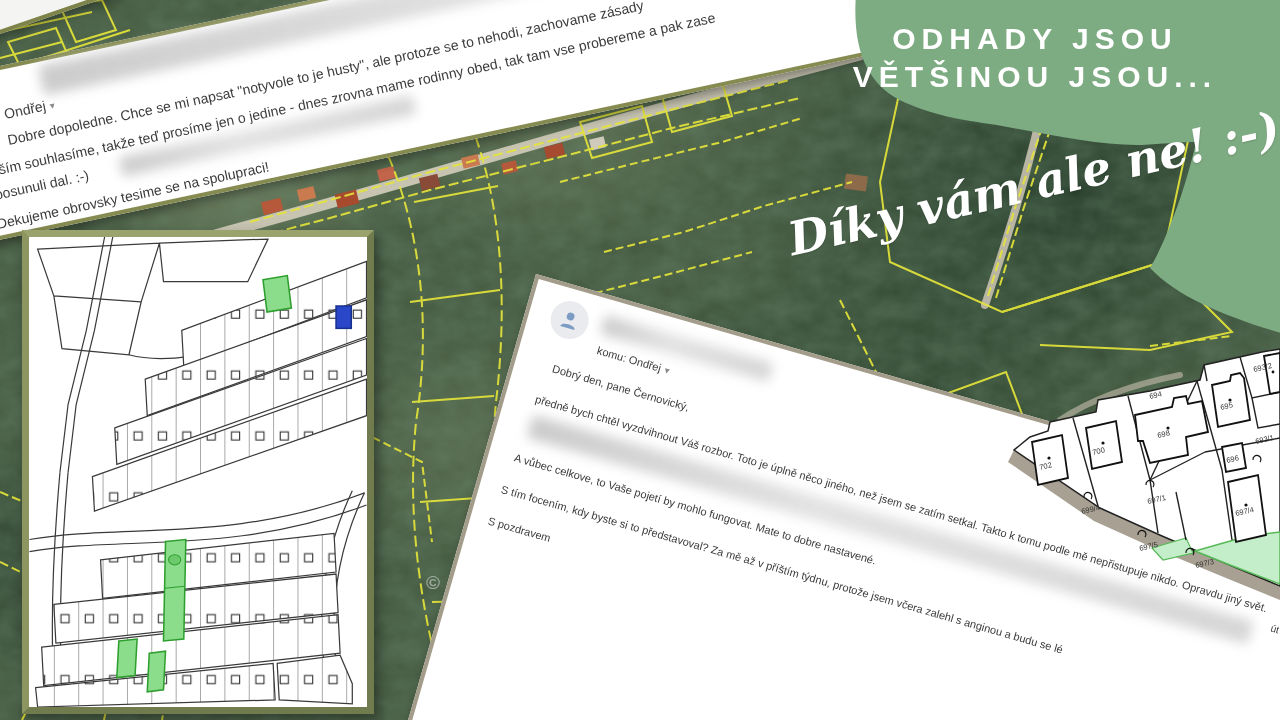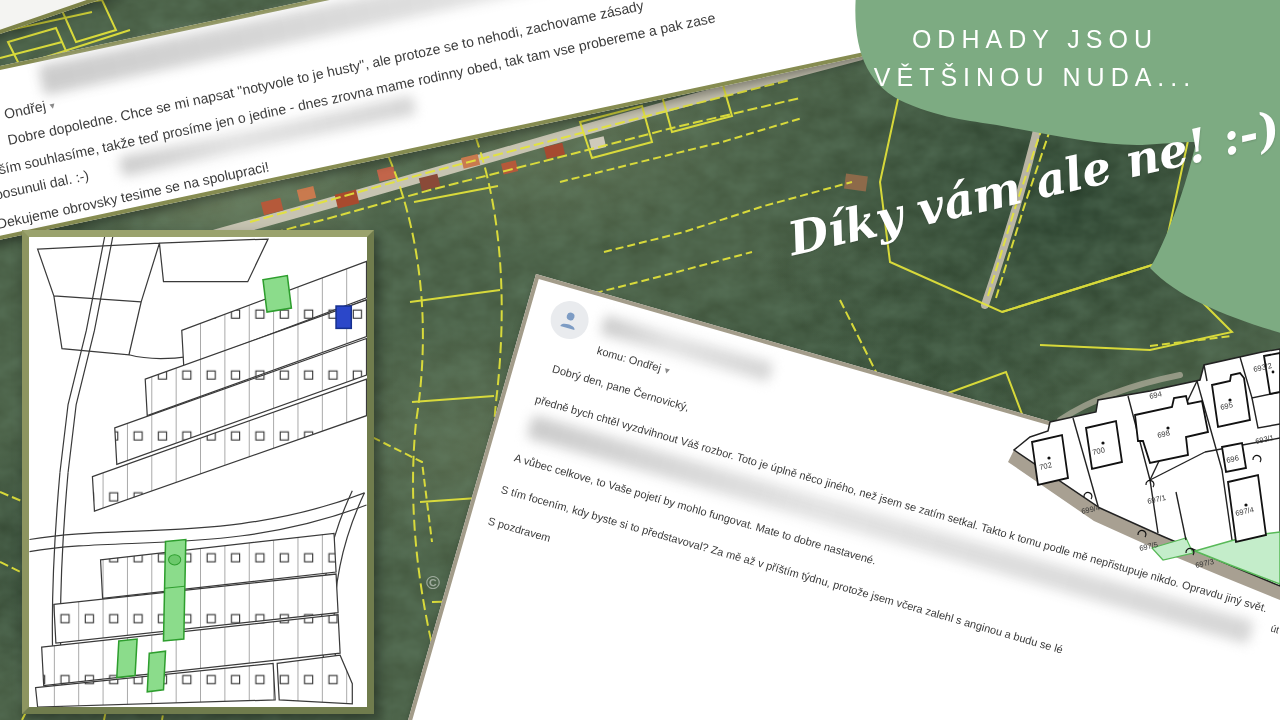--- a/index.html
+++ b/index.html
@@ -39,21 +39,21 @@
   #avatar{position:absolute;left:22px;top:12px;width:38px;height:38px;border-radius:50%;
           background:#e9ebee;display:flex;align-items:center;justify-content:center;}
 
   
   #map1{left:22px;top:230px;width:338px;height:470px;background:#fff;
         border:7px solid #707c4d;border-top-color:#9aa26d;border-left-color:#8d9560;
         box-shadow:4px 6px 12px rgba(0,0,0,.4);}
 
   
   #blob-title{left:845px;top:20px;width:380px;text-align:center;color:#ffffff;
-              font-size:25px;font-weight:400;letter-spacing:6px;line-height:38px;}
+              font-size:30px;font-weight:700;letter-spacing:6px;line-height:38px;}
   #script-text{left:782px;top:150px;width:560px;transform:rotate(-13deg);color:#ffffff;
                font-family:"DejaVu Serif", serif;font-style:italic;font-weight:bold;
                font-size:46px;white-space:nowrap;text-shadow:0 1px 2px rgba(0,0,0,.15);}
 
   #watermark{left:426px;top:572px;color:rgba(255,255,255,.45);font-size:19px;
              letter-spacing:2px;font-weight:bold;}
   svg text{font-family:"Liberation Sans", sans-serif;}
 </style>
 </head>
 <body>
@@ -272,15 +272,15 @@
 </svg>
 </div>
 
 <svg class="abs" style="left:840px;top:0" width="440" height="340" viewBox="840 0 440 340">
   <path d="M856,-6 C852,48 866,86 906,103 C946,120 975,121 1002,126 C1052,135 1102,146 1142,145
            C1162,144 1180,142 1196,142 C1188,180 1168,238 1150,268 C1178,298 1230,318 1284,334
            L1284,-6 Z" fill="#7dab82"></path>
 </svg>
 <div class="abs" id="blob-title">
   <div>ODHADY JSOU</div>
-  <div>VĚTŠINOU NUDA...</div>
+  <div>VĚTŠINOU JSOU...</div>
 </div>
 <div class="abs" id="script-text">Díky vám ale ne! :-)</div>
 
 </body></html>

